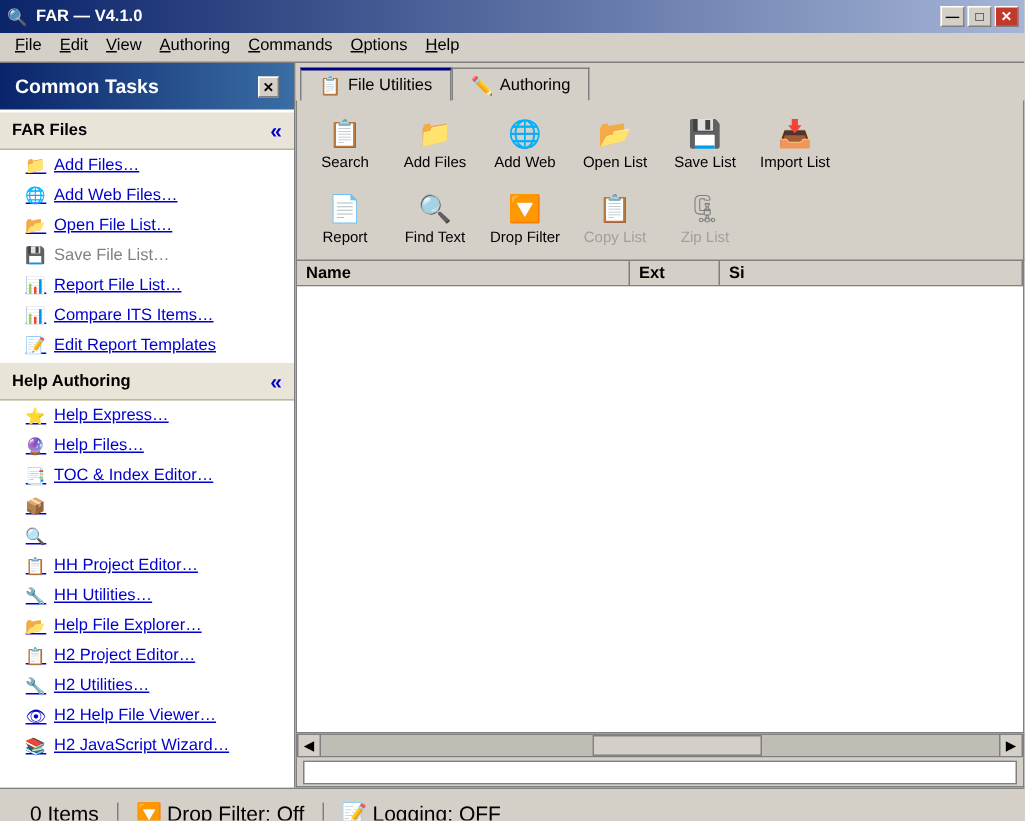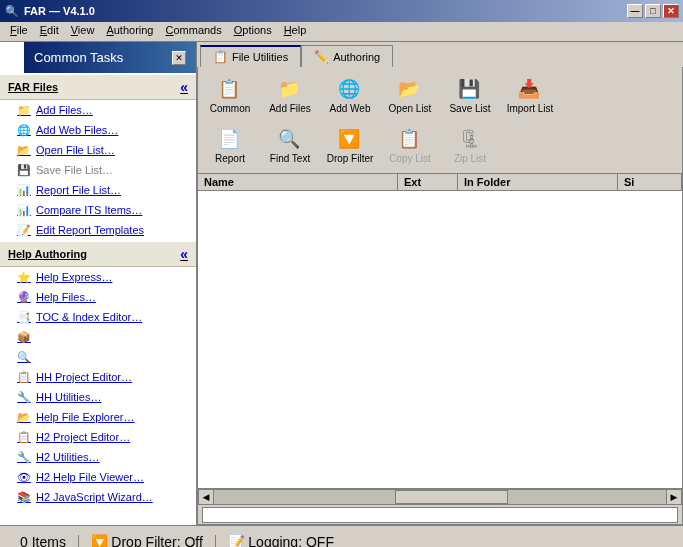--- a/index.html
+++ b/index.html
@@ -54,47 +54,45 @@
       background: #ffffff;
       border-right: 1px solid #808080;
       display: flex;
       flex-direction: column;
       overflow: hidden;
       position: relative;
     }
     .sidebar-header {
       background: linear-gradient(to right, #0a246a, #3a6ea5);
       color: white;
-      font-weight: normal;
+      font-weight: bold;
       font-size: 13px;
       padding: 8px 10px;
       display: flex;
       align-items: center;
       justify-content: space-between;
-      margin-left: 24px;
     }
     .sidebar-close-btn {
       width: 14px; height: 14px; background: #d4d0c8; border: 1px solid #fff; border-right-color: #808080; border-bottom-color: #808080;
       display: flex; align-items: center; justify-content: center; font-size: 9px; cursor: pointer; color: #000;
     }
     .sidebar-scroll {
       overflow-y: auto;
       flex: 1;
     }
     .sidebar-section-header {
       background: #e8e4d8;
       padding: 4px 8px;
       font-weight: bold;
       font-size: 11px;
       display: flex;
       align-items: center;
       justify-content: space-between;
       border-bottom: 1px solid #c0b89a;
       margin-top: 2px;
-      text-decoration: underline;
     }
     .section-collapse-btn {
       color: #0000cc;
       font-weight: bold;
       font-size: 14px;
       cursor: pointer;
     }
     .sidebar-item {
       display: flex;
       align-items: center;
@@ -419,21 +417,21 @@
       <div class="tab">
         <span class="tab-icon">✏️</span>
         <span>Authoring</span>
       </div>
     </div>
 
     <div class="toolbar">
       <div class="toolbar-row">
         <div class="toolbar-btn">
           <div class="toolbar-btn-icon icon-tasks">📋</div>
-          <span>Common</span>
+          <span>Search</span>
         </div>
         <div class="toolbar-btn">
           <div class="toolbar-btn-icon icon-add-files">📁</div>
           <span>Add Files</span>
         </div>
         <div class="toolbar-btn">
           <div class="toolbar-btn-icon icon-add-web">🌐</div>
           <span>Add Web</span>
         </div>
         <div class="toolbar-btn">
@@ -468,23 +466,22 @@
         </div>
         <div class="toolbar-btn disabled">
           <div class="toolbar-btn-icon icon-zip-list">🗜</div>
           <span>Zip List</span>
         </div>
       </div>
     </div>
 
     <div class="file-list-area">
       <div class="file-list-header">
-        <div class="file-list-col" style="width:200px">Name</div>
+        <div class="file-list-col" style="width:222px">Name</div>
         <div class="file-list-col" style="width:60px">Ext</div>
-        <div class="file-list-col" style="width:160px">In Folder</div>
         <div class="file-list-col" style="flex:1">Si</div>
       </div>
       <div class="file-list-body"></div>
     </div>
 
     <div class="h-scrollbar">
       <div class="h-scrollbar-btn">◀</div>
       <div class="h-scrollbar-track">
         <div class="h-scrollbar-thumb"></div>
       </div>

